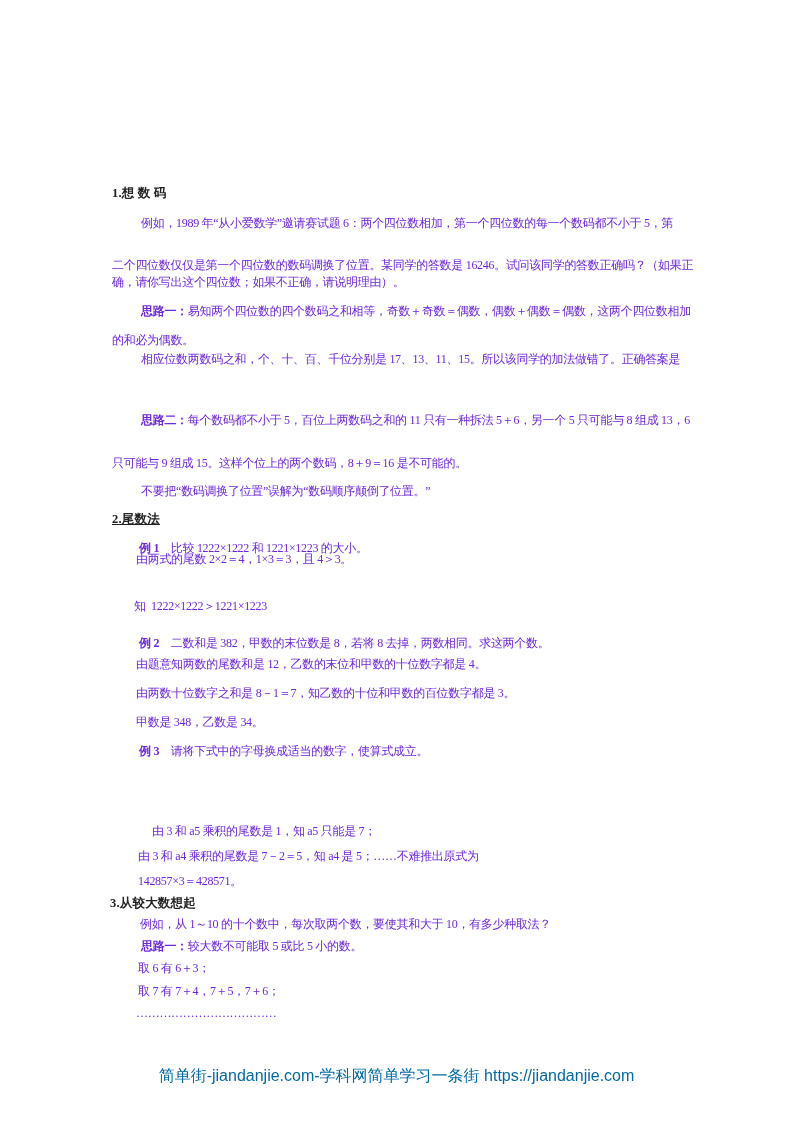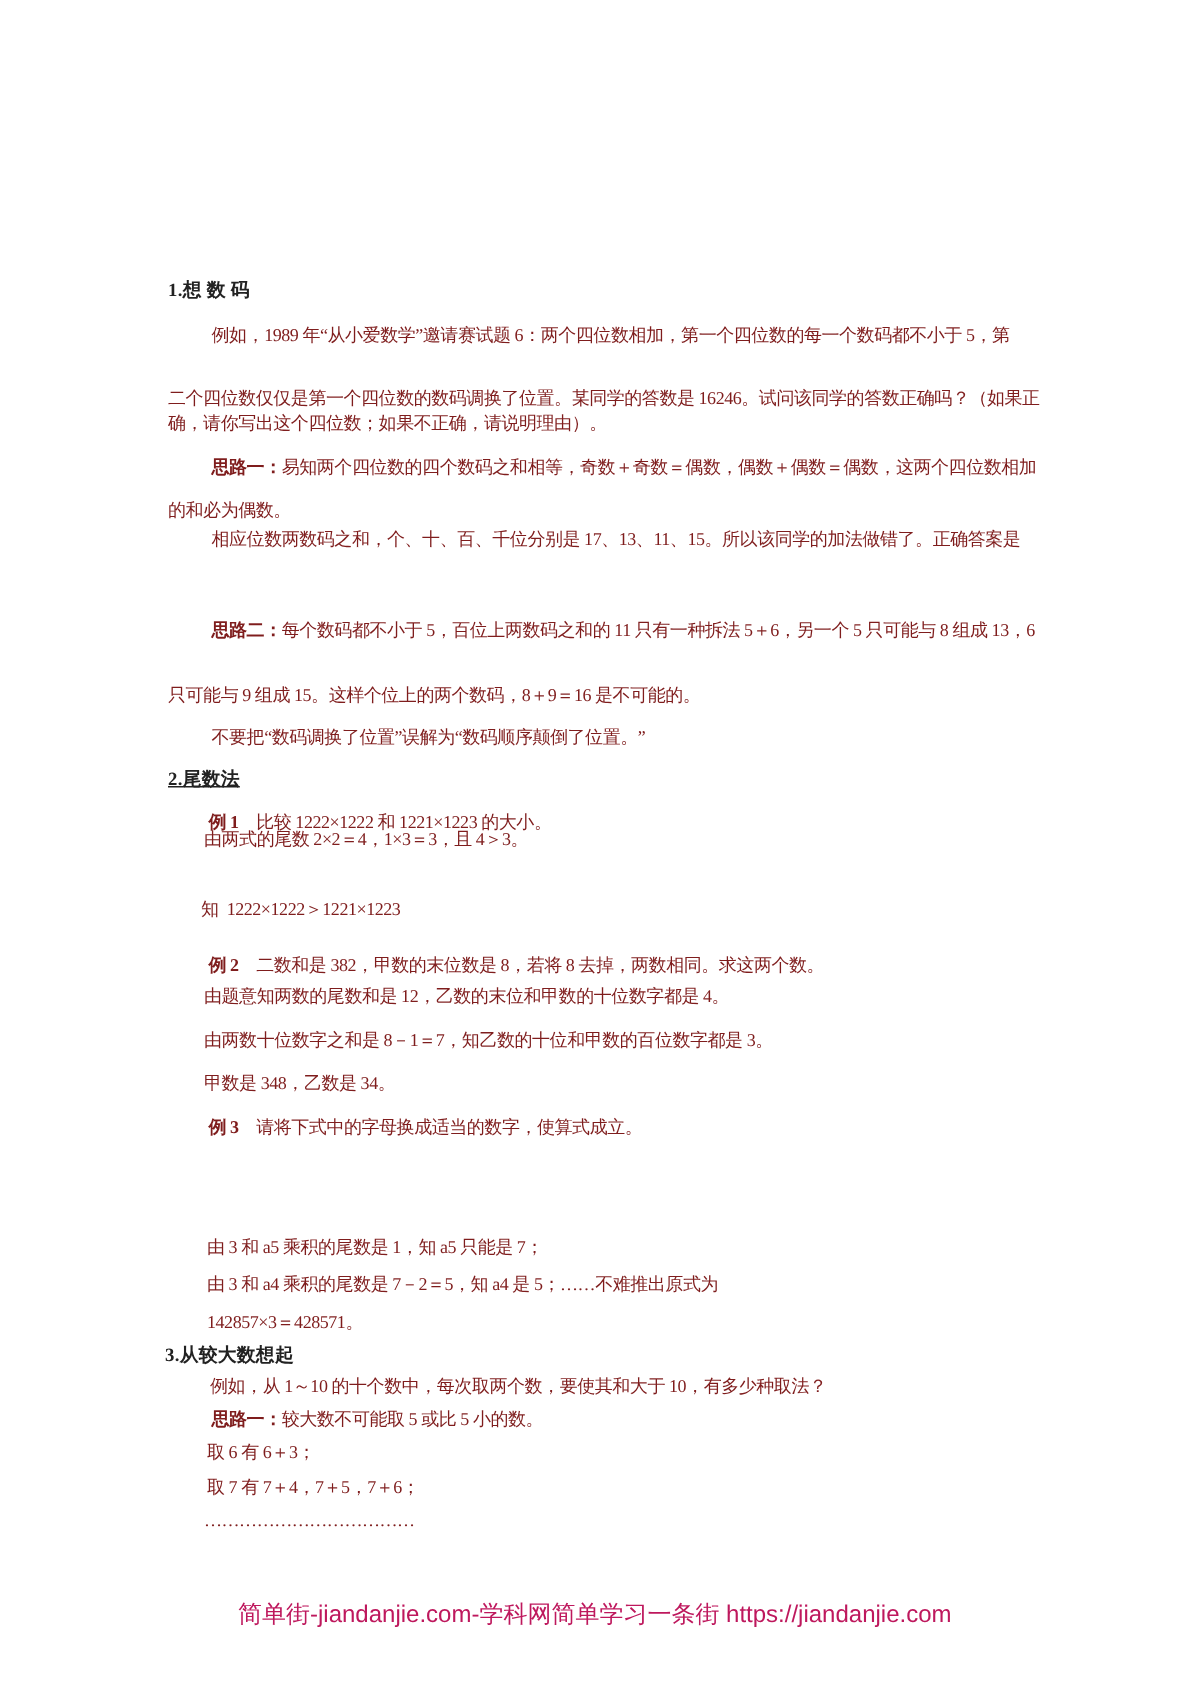--- a/index.html
+++ b/index.html
@@ -15,21 +15,21 @@
     font-family: "Liberation Serif", serif;
   }
   .page {
     position: absolute;
     inset: 0;
     background: #ffffff;
   }
   .line {
     position: absolute;
     white-space: pre;
-    color: #7f1d1d;
+    color: #6d28d9;
     font-size: 12px;
     line-height: 15px;
     letter-spacing: -0.3px;
   }
   .line.heading {
     font-weight: bold;
     font-size: 12.5px;
     letter-spacing: 0.2px;
     color: #222222;
   }
@@ -37,21 +37,21 @@
     font-weight: bold;
   }
   .footer {
     position: absolute;
     top: 1066px;
     left: 0;
     width: 793px;
     text-align: center;
     font-family: "Liberation Sans", sans-serif;
     font-size: 16px;
-    color: #be185d;
+    color: #0369a1;
   }
 </style>
 </head>
 <body>
 
 <div class="page">
   <div>
       <div class="line heading" style="top: 186px; left: 112px;"><b>1.想 数 码</b></div>
       <div class="line body" style="top: 216px; left: 141px;">例如，1989 年“从小爱数学”邀请赛试题 6：两个四位数相加，第一个四位数的每一个数码都不小于 5，第</div>
       <div class="line body" style="top: 246px; left: 112px; margin-top: 12px;">二个四位数仅仅是第一个四位数的数码调换了位置。某同学的答数是 16246。试问该同学的答数正确吗？（如果正</div>
@@ -64,21 +64,21 @@
       <div class="line body" style="top: 484px; left: 141px;">不要把“数码调换了位置”误解为“数码顺序颠倒了位置。”</div>
       <div class="line heading" style="top: 512px; left: 112px; text-decoration: underline;"><b>2.尾数法</b></div>
       <div class="line body" style="top: 541px; left: 139px;"><b>例 1</b>　比较 1222×1222 和 1221×1223 的大小。</div>
       <div class="line body" style="top: 536px; left: 136px; margin-top: 16px;">由两式的尾数 2×2＝4，1×3＝3，且 4＞3。</div>
       <div class="line body" style="top: 599px; left: 134px;">知  1222×1222＞1221×1223</div>
       <div class="line body" style="top: 636px; left: 139px;"><b>例 2</b>　二数和是 382，甲数的末位数是 8，若将 8 去掉，两数相同。求这两个数。</div>
       <div class="line body" style="top: 657px; left: 136px;">由题意知两数的尾数和是 12，乙数的末位和甲数的十位数字都是 4。</div>
       <div class="line body" style="top: 686px; left: 136px;">由两数十位数字之和是 8－1＝7，知乙数的十位和甲数的百位数字都是 3。</div>
       <div class="line body" style="top: 715px; left: 136px;">甲数是 348，乙数是 34。</div>
       <div class="line body" style="top: 744px; left: 139px;"><b>例 3</b>　请将下式中的字母换成适当的数字，使算式成立。</div>
-      <div class="line body" style="top: 824px; left: 138px;">由 3 和 a5 乘积的尾数是 1，知 a5 只能是 7；</div>
+      <div class="line body" style="top: 824px; left: 152px;">由 3 和 a5 乘积的尾数是 1，知 a5 只能是 7；</div>
       <div class="line body" style="top: 849px; left: 138px;">由 3 和 a4 乘积的尾数是 7－2＝5，知 a4 是 5；……不难推出原式为</div>
       <div class="line body" style="top: 874px; left: 138px;">142857×3＝428571。</div>
       <div class="line heading" style="top: 896px; left: 110px;"><b>3.从较大数想起</b></div>
       <div class="line body" style="top: 917px; left: 140px;">例如，从 1～10 的十个数中，每次取两个数，要使其和大于 10，有多少种取法？</div>
       <div class="line body" style="top: 939px; left: 141px;"><b>思路一：</b>较大数不可能取 5 或比 5 小的数。</div>
       <div class="line body" style="top: 961px; left: 138px;">取 6 有 6＋3；</div>
       <div class="line body" style="top: 984px; left: 138px;">取 7 有 7＋4，7＋5，7＋6；</div>
       <div class="line body" style="top: 1006px; left: 136px;">………………………………</div>
     </div>
   <div class="footer">简单街-jiandanjie.com-学科网简单学习一条街 https://jiandanjie.com</div>

